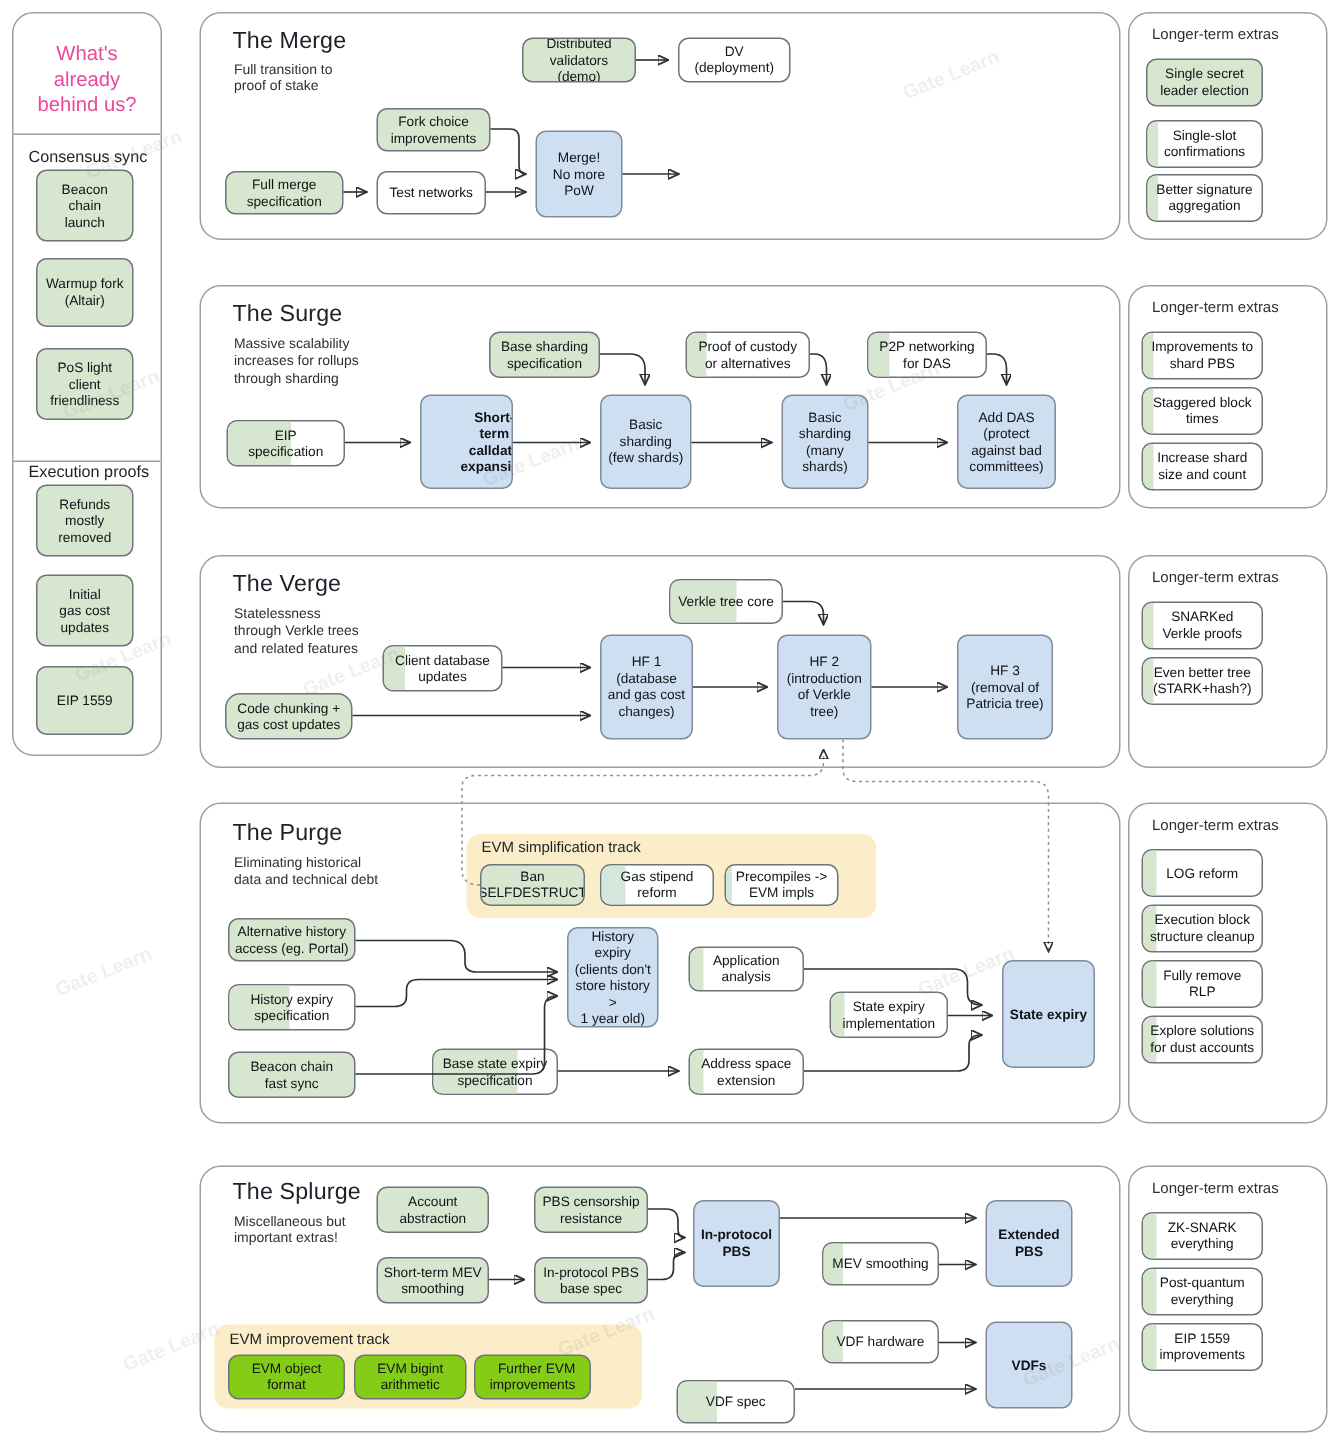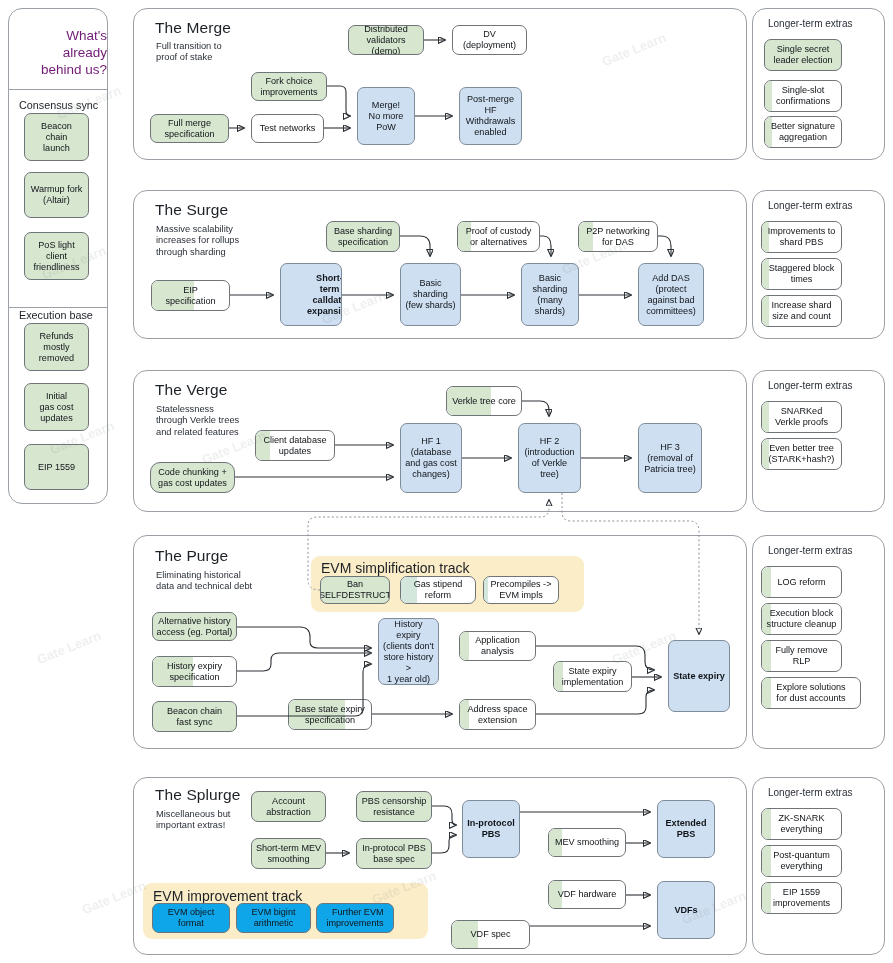--- a/index.html
+++ b/index.html
@@ -55,24 +55,24 @@
   
   .leftcol{
     position:absolute;
     border:1px solid #9aa0a6;
     border-radius:14px;
     box-sizing:border-box;
     background:#fff;
   }
   .lc-head{
     position:absolute;
-    text-align:right;
+    text-align:center;
     font-size:13.5px;
     line-height:17px;
-    color:#701a75;
+    color:#ec4899;
     width:100%;
   }
   .lc-div{
     position:absolute;
     left:0;right:0;
     height:0;
     border-top:1px solid #9aa0a6;
   }
   .lc-label{
     position:absolute;
@@ -99,34 +99,34 @@
     padding:1px 2px;
   }
   .node .txt{position:relative;z-index:2;white-space:pre-line;}
   .node .fill{
     position:absolute;
     left:0;top:0;bottom:0;
     z-index:1;
   }
   .node.green{background:#d7e6cf;}
   .node.blue{background:#cedff2;border-color:#7f8c99;}
-  .node.teal{background:#0ea5e9;}
+  .node.teal{background:#84cc16;}
   .node.white{background:#fff;}
   .node.b{font-weight:bold;}
 
   
   .track{
     position:absolute;
     background:#fbedc7;
     border-radius:9px;
     box-sizing:border-box;
   }
   .track-label{
     position:absolute;
-    font-size:14px;
+    font-size:10px;
     color:#1c2127;
   }
 
   
   svg.conn{
     position:absolute;
     left:0;top:0;
     width:893px;height:963px;
     overflow:visible;
     pointer-events:none;
@@ -153,21 +153,21 @@
   <div class="wm" style="left:370px;top:880px;">Gate Learn</div>
   <div class="wm" style="left:680px;top:900px;">Gate Learn</div>
 
   <div class="leftcol" style="left:8px;top:8px;width:100px;height:496px;">
     <div class="lc-head" style="top:18px;white-space:pre-line;">What's
 already
 behind us?</div>
     <div class="lc-div" style="top:80px;"></div>
     <div class="lc-label" style="top:90px;">Consensus sync</div>
     <div class="lc-div" style="top:298px;"></div>
-    <div class="lc-label" style="top:300px;">Execution base</div>
+    <div class="lc-label" style="top:300px;">Execution proofs</div>
   </div>
 
   <div class="node green" style="left:24px;top:113px;width:65px;height:48px;">
     <span class="txt">Beacon
 chain
 launch</span>
     </div>
   <div class="node green" style="left:24px;top:172px;width:65px;height:46px;">
     <span class="txt">Warmup fork
 (Altair)</span>
@@ -214,26 +214,20 @@
 specification</span>
     </div>
   <div class="node white" style="left:251px;top:114px;width:73px;height:29px;">
     <span class="fill" style="width:29px;"></span>
       <span class="txt">Test networks</span>
     </div>
   <div class="node blue b" style="left:357px;top:87px;width:58px;height:58px;">
     <span class="txt" style="font-weight:normal;">Merge!
 No more
 PoW</span>
-    </div>
-  <div class="node blue b" style="left:459px;top:87px;width:63px;height:58px;">
-    <span class="txt" style="font-weight:normal;">Post-merge
-HF
-Withdrawals
-enabled</span>
     </div>
 
   <div class="panel" style="left:752px;top:8px;width:133px;height:152px;"></div>
   <div class="panel-sub" style="left:768px;top:18px;font-size:10px;">Longer-term extras</div>
   <div class="node green" style="left:764px;top:39px;width:78px;height:32px;">
     <span class="txt">Single secret
 leader election</span>
     </div>
   <div class="node white" style="left:764px;top:80px;width:78px;height:32px;">
     <span class="fill" style="width:7px;background:#d7e6cf;"></span>
@@ -437,21 +431,21 @@
   <div class="node white" style="left:761px;top:603px;width:81px;height:32px;">
     <span class="fill" style="width:9px;background:#d7e6cf;"></span>
       <span class="txt">Execution block
 structure cleanup</span>
     </div>
   <div class="node white" style="left:761px;top:640px;width:81px;height:32px;">
     <span class="fill" style="width:9px;background:#d7e6cf;"></span>
       <span class="txt">Fully remove
 RLP</span>
     </div>
-  <div class="node white" style="left:761px;top:677px;width:100px;height:32px;">
+  <div class="node white" style="left:761px;top:677px;width:81px;height:32px;">
     <span class="fill" style="width:9px;background:#d7e6cf;"></span>
       <span class="txt">Explore solutions
 for dust accounts</span>
     </div>
 
   <div class="panel" style="left:133px;top:777px;width:614px;height:178px;"></div>
   <div class="panel-title" style="left:155px;top:786px;">The Splurge</div>
   <div class="panel-sub" style="left:156px;top:809px;white-space:pre-line;">Miscellaneous but
 important extras!</div>
 

